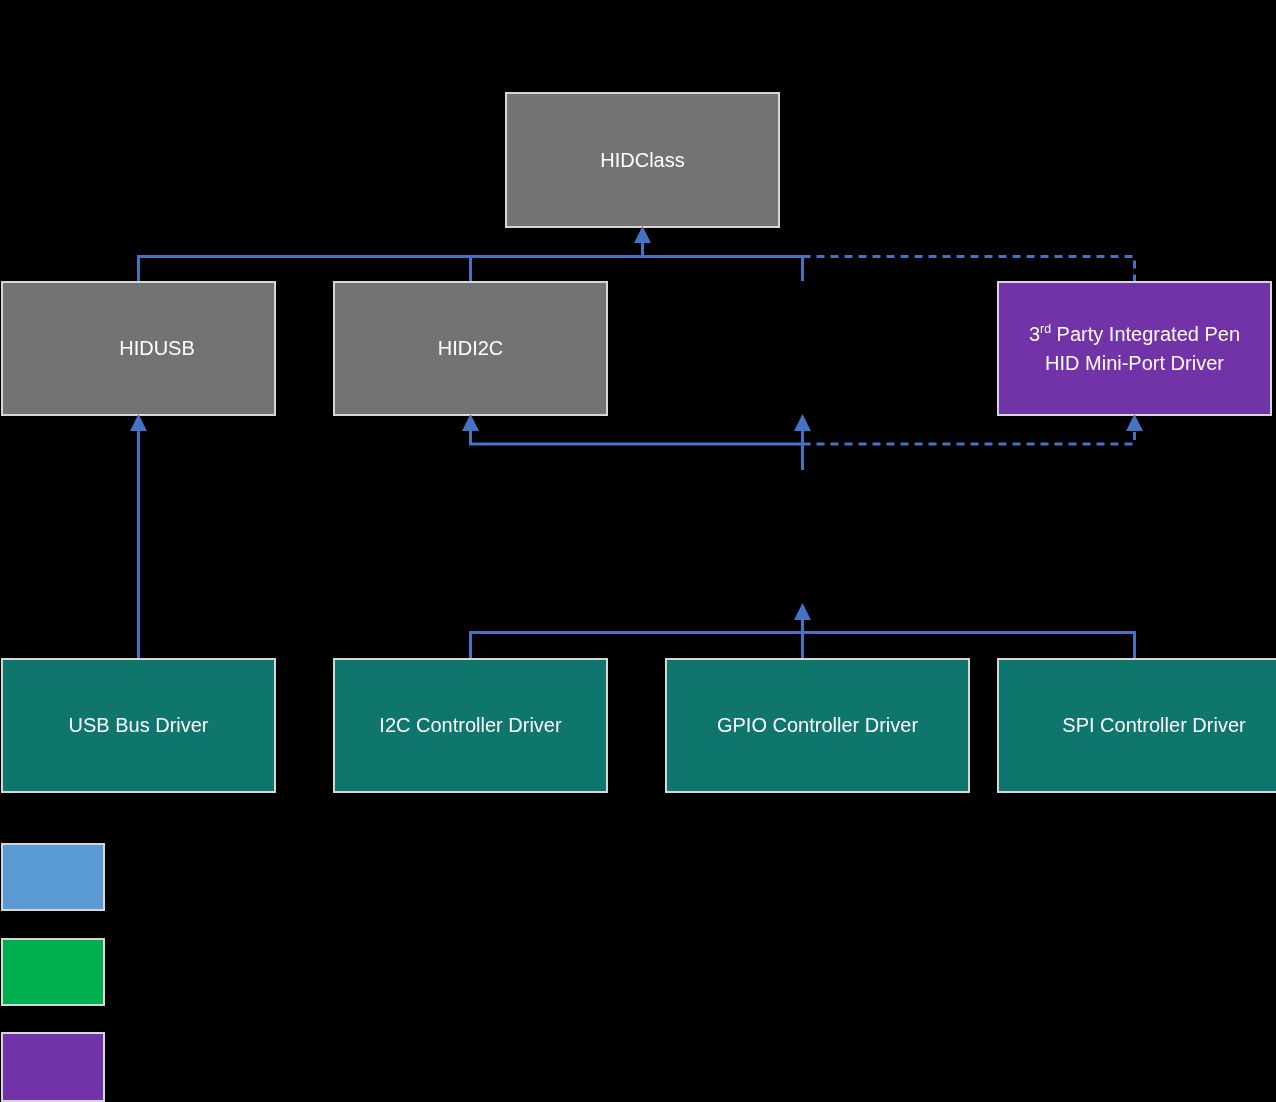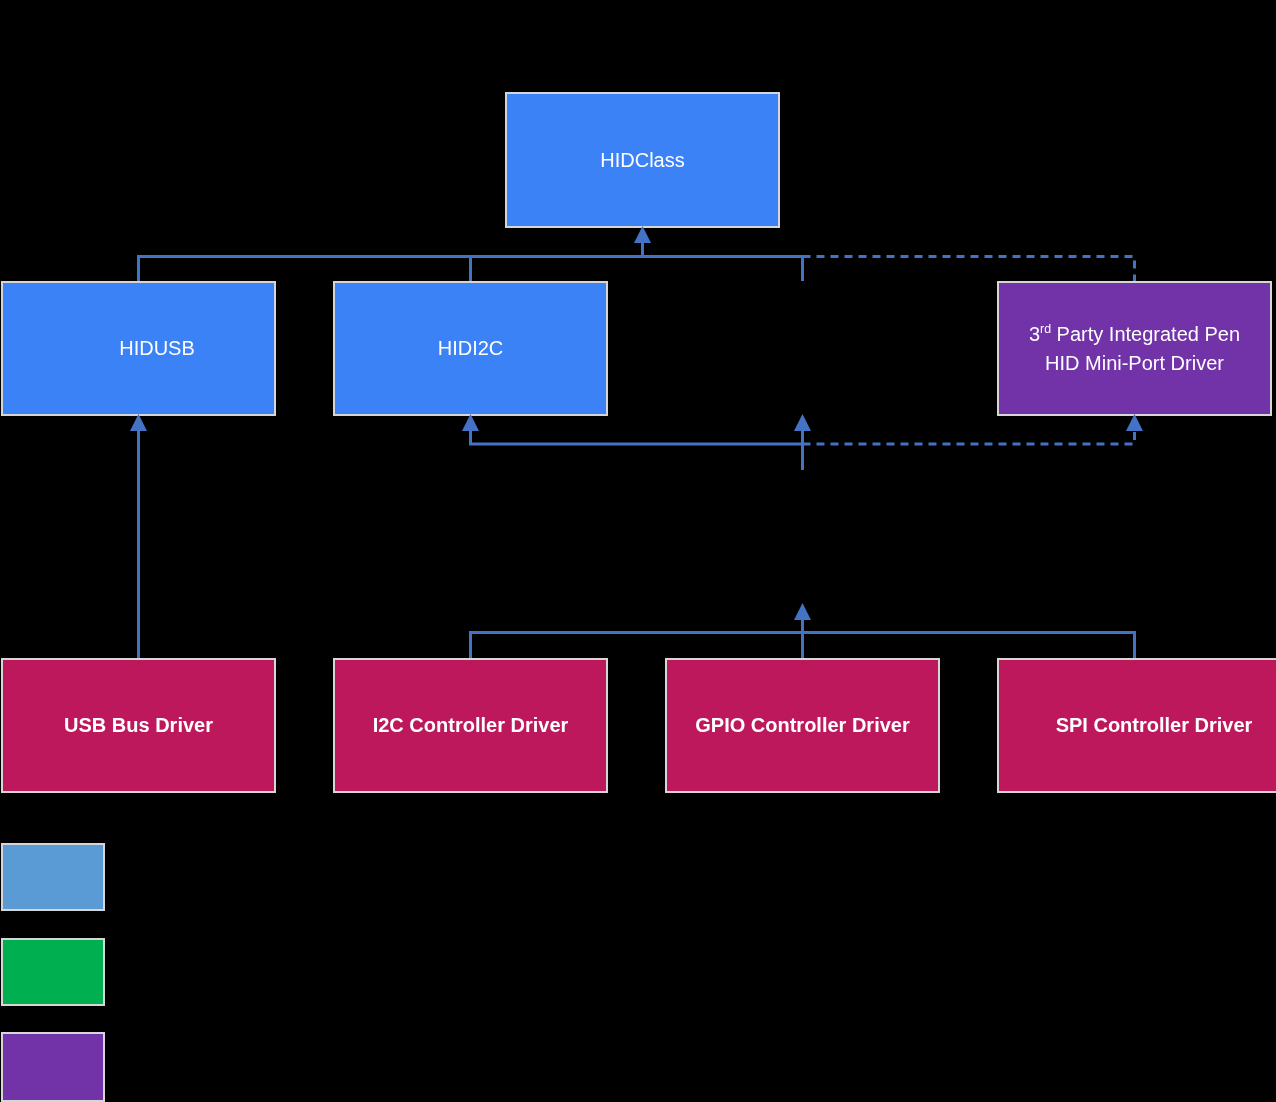--- a/index.html
+++ b/index.html
@@ -5,41 +5,41 @@
   html,body{margin:0;padding:0;background:#000;}
   #stage{
     position:relative;width:1276px;height:1102px;background:#000;overflow:hidden;
     font-family:"Liberation Sans", sans-serif;
   }
   .node{
     position:absolute;box-sizing:border-box;border:2px solid #D6D6D6;
     display:flex;align-items:center;justify-content:center;text-align:center;
     color:#FFFFFF;font-size:20px;line-height:1.45;z-index:1;
   }
-  .node.blue{background:#3b82f6;text-align:right;}
-  .node.green{background:#be185d;font-weight:bold;}
+  .node.blue{background:#737373;text-align:right;}
+  .node.green{background:#0f766e;}
   .node.purple{background:#7232A8;}
   .swatch{
     position:absolute;box-sizing:border-box;border:2px solid #D6D6D6;z-index:1;
   }
   .swatch.blue{background:#5B9BD5;}
   .swatch.green{background:#00B050;}
   .swatch.purple{background:#7232A8;}
   #wires{position:absolute;left:0;top:0;z-index:2;pointer-events:none;}
   sup{font-size:62%;line-height:0;}
   
   #n-hidclass{left:505px;top:92px;width:275px;height:136px;}
   #n-hidusb {left:1px;  top:281px;width:275px;height:135px;padding-left:37px;}
   #n-hidi2c {left:333px;top:281px;width:275px;height:135px;}
   #n-hidspi {left:665px;top:281px;width:275px;height:135px;}
   #n-pen    {left:997px;top:281px;width:275px;height:135px;padding:0 23px;align-items:center;}
   #n-spbcx  {left:333px;top:470px;width:939px;height:135px;}
   #n-usb    {left:1px;  top:658px;width:275px;height:135px;}
   #n-i2c    {left:333px;top:658px;width:275px;height:135px;}
-  #n-gpio   {left:665px;top:658px;width:275px;height:135px;}
+  #n-gpio   {left:665px;top:658px;width:305px;height:135px;}
   #n-spi    {left:997px;top:658px;width:314px;height:135px;}
   #sw-blue  {left:1px;top:843px;width:104px;height:68px;}
   #sw-green {left:1px;top:938px;width:104px;height:68px;}
   #sw-purple{left:1px;top:1032px;width:104px;height:70px;}
 </style>
 </head>
 <body>
 
 <div id="stage">
 

